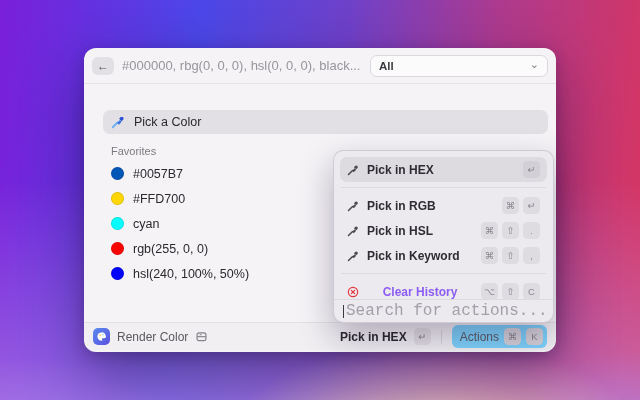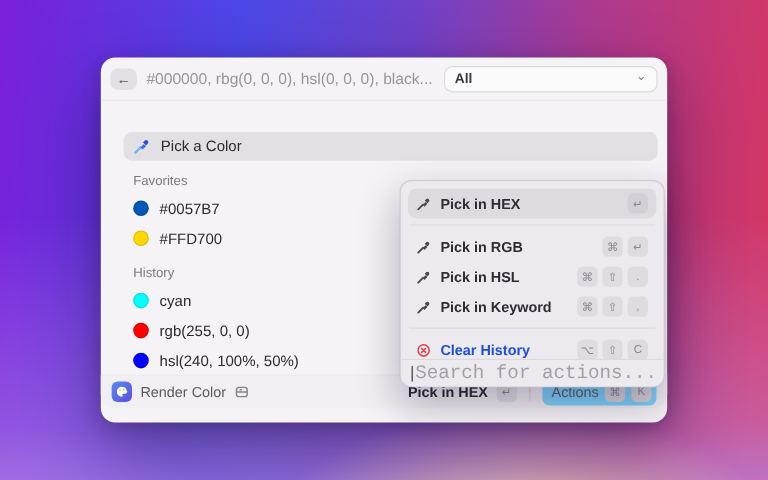--- a/index.html
+++ b/index.html
@@ -55,36 +55,36 @@
   
   .popup { position:absolute; left:249px; top:102px; width:221px; height:173px;
     background:#edeaef; border-radius:10px;
     border:1px solid rgba(120,110,130,0.25);
     box-shadow:0 14px 34px rgba(25,10,50,0.30); z-index:5; }
   .popup-items { padding:6px; }
   .m-row { height:25px; border-radius:7px; display:flex; align-items:center;
     gap:8px; padding:0 7px; }
   .m-row.sel { background:#dddae0; }
   .m-row .lbl { font-size:12px; font-weight:600; color:#2f2d33; flex:1; }
-  .m-row .lbl.danger { color:#1d4ed8; }
+  .m-row .lbl.danger { color:#8b5cf6;text-align:center; }
   .m-div { height:1px; background:#dcd9df; margin:5px 1px; }
   .keycap { min-width:17px; height:17px; background:#dedbe1; border-radius:4.5px;
     display:flex; align-items:center; justify-content:center;
     font-size:9.5px; color:#8a878e; padding:0 3px; }
   .m-row.sel .keycap { background:#d2cfd6; }
   .keys { display:flex; gap:4px; }
   .popup-search { position:absolute; left:0; right:0; bottom:0; height:23px;
     border-top:1px solid #dcd9df; display:flex; align-items:center; padding:0 9px; }
   .caret { width:1px; height:13px; background:#3a383e; margin-right:2px; }
   .popup-search input { border:none; outline:none; background:transparent;
     font-family:Liberation Mono, monospace; font-size:16px; color:#0f766e; width:100%; }
   .popup-search input::placeholder { color:#a29fa7; opacity:1; }
 
   
-  .ftr { position:absolute; left:0; right:0; bottom:12px; height:28px;
+  .ftr { position:absolute; left:0; right:0; bottom:2px; height:28px;
     border-top:1px solid #e3e1e5; background:#f1eff2;
     border-radius:0 0 12px 12px;
     display:flex; align-items:center; padding:0 9px; gap:7px; }
   .app-ic { width:17px; height:17px; border-radius:5px;
     background:linear-gradient(135deg,#5a8bee,#5a4ee0);
     display:flex; align-items:center; justify-content:center; flex:0 0 auto; }
   .ftr .app-nm { font-size:12px; color:#5c5a60; }
   .ftr .spacer { flex:1; }
   .ftr .primary { font-size:12px; font-weight:700; color:#2b292e; }
   .ftr .keycap { background:#e2dfe4; }
@@ -130,21 +130,20 @@
     <div class="c-row">
       <span class="swatch" style="background: rgb(0, 87, 183);"></span>
       <span class="lbl">#0057B7</span>
       <span class="fav-star">★</span>
     </div>
     <div class="c-row">
       <span class="swatch" style="background: rgb(255, 215, 0);"></span>
       <span class="lbl">#FFD700</span>
     </div>
 
-    <div class="sect-hd">History</div>
 
     <div class="c-row">
       <span class="swatch" style="background: rgb(0, 255, 255);"></span>
       <span class="lbl">cyan</span>
     </div>
     <div class="c-row">
       <span class="swatch" style="background: rgb(255, 0, 0);"></span>
       <span class="lbl">rgb(255, 0, 0)</span>
     </div>
     <div class="c-row">

